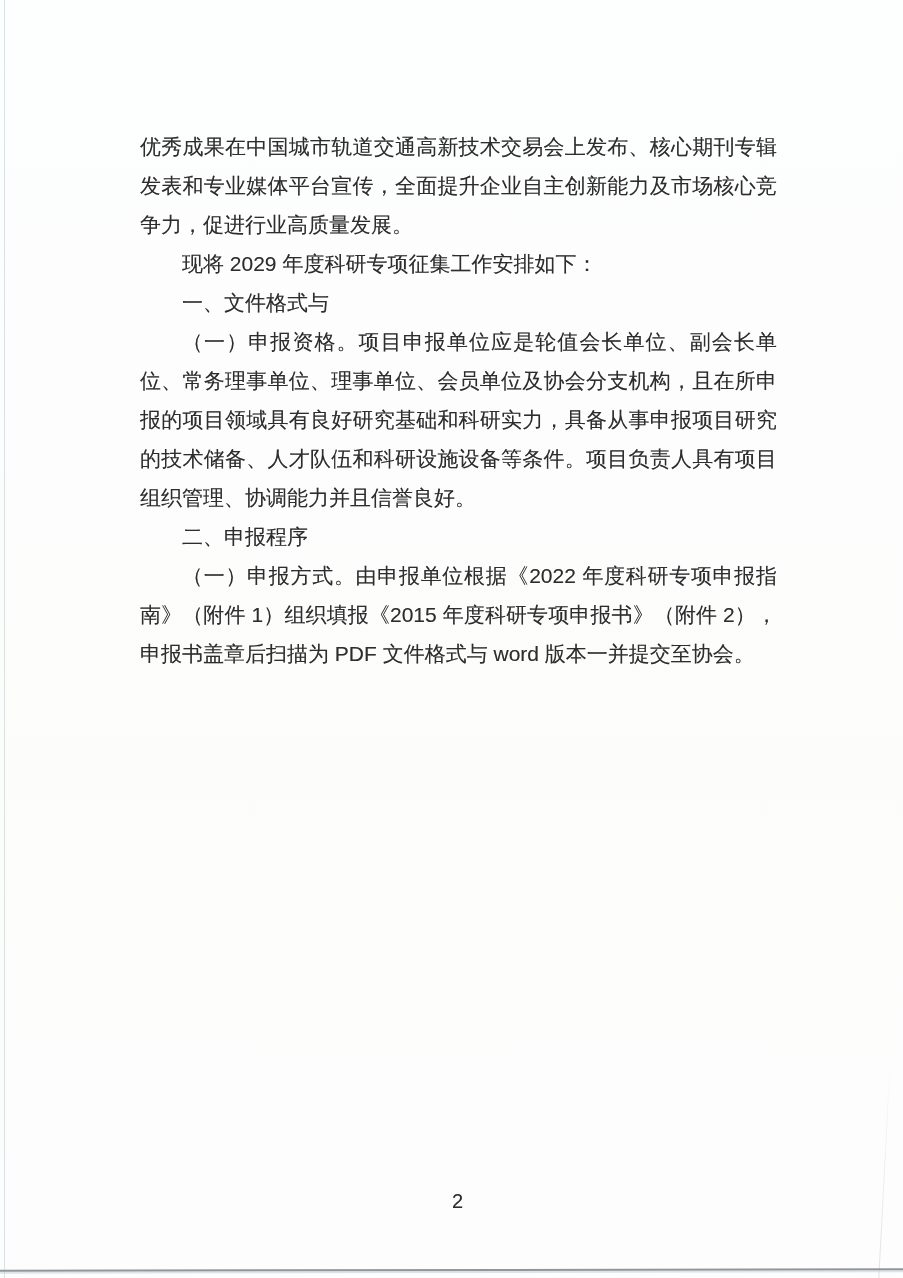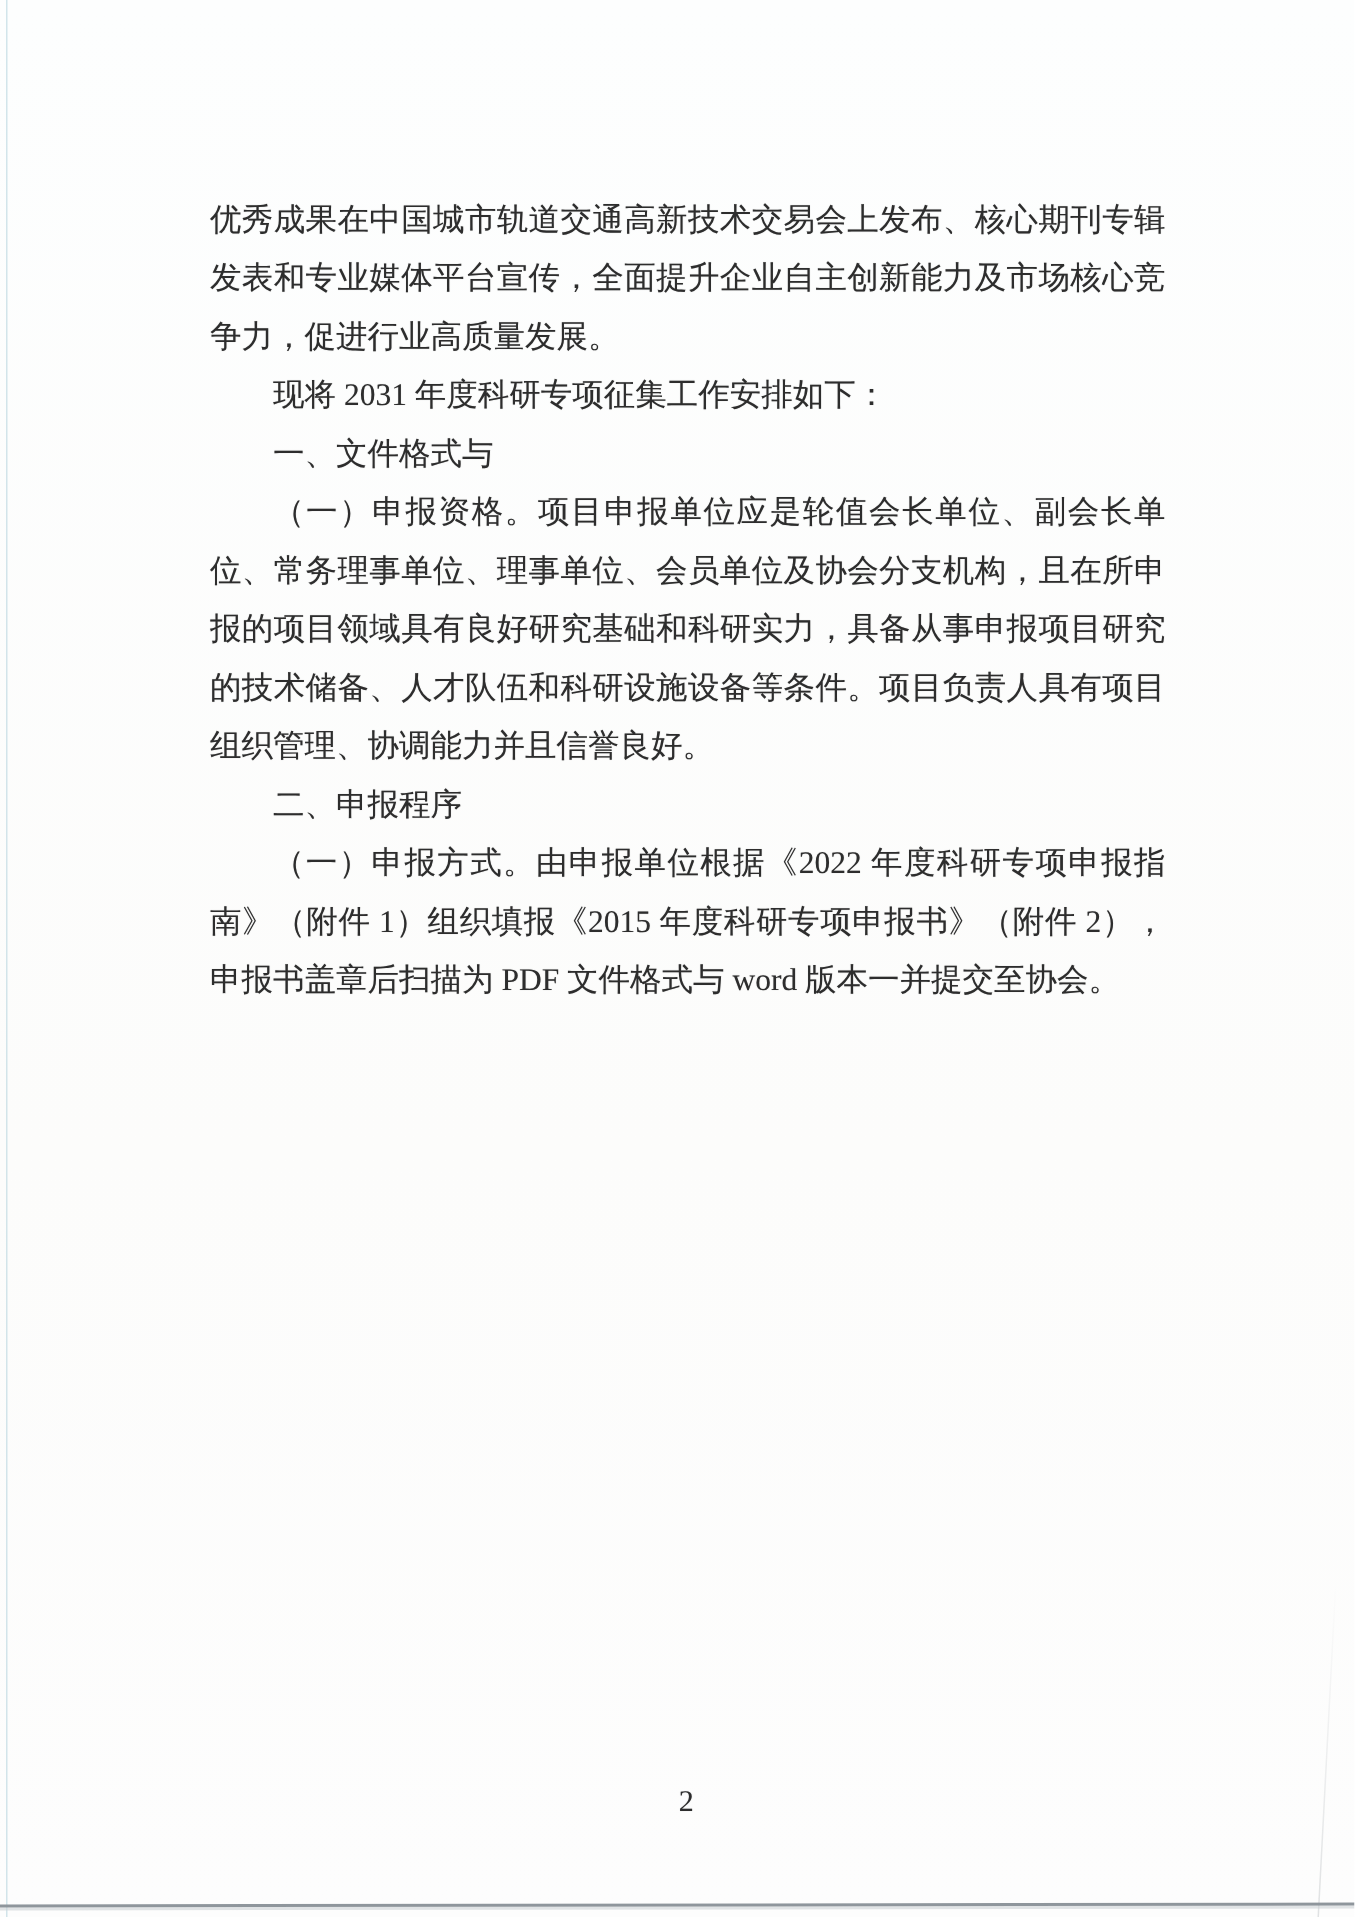--- a/index.html
+++ b/index.html
@@ -6,21 +6,21 @@
     margin: 0;
     padding: 0;
     background: #ffffff;
   }
   .scan-page {
     position: relative;
     width: 903px;
     height: 1278px;
     background: linear-gradient(180deg, #fdfefe 0%, #fcfcfb 60%, #fdfdfd 100%);
     overflow: hidden;
-    font-family: Liberation Serif, serif;
+    font-family: Liberation Sans, sans-serif;
   }
   
   .page-left-edge {
     position: absolute;
     left: 4px;
     top: 0;
     width: 1px;
     height: 100%;
     background: rgba(175, 208, 218, 0.55);
   }
@@ -77,21 +77,21 @@
 </style>
 </head>
 <body>
 
 <div class="scan-page">
 
   <div class="page-left-edge"></div>
 
   <div class="text-body">
     <p class="para no-indent">优秀成果在中国城市轨道交通高新技术交易会上发布、核心期刊专辑发表和专业媒体平台宣传，全面提升企业自主创新能力及市场核心竞争力，促进行业高质量发展。</p>
-    <p class="para">现将 2031 年度科研专项征集工作安排如下：</p>
+    <p class="para">现将 2029 年度科研专项征集工作安排如下：</p>
     <p class="para">一、文件格式与</p>
     <p class="para">（一）申报资格。项目申报单位应是轮值会长单位、副会长单位、常务理事单位、理事单位、会员单位及协会分支机构，且在所申报的项目领域具有良好研究基础和科研实力，具备从事申报项目研究的技术储备、人才队伍和科研设施设备等条件。项目负责人具有项目组织管理、协调能力并且信誉良好。</p>
     <p class="para">二、申报程序</p>
     <p class="para">（一）申报方式。由申报单位根据《2022 年度科研专项申报指南》（附件 1）组织填报《2015 年度科研专项申报书》（附件 2），申报书盖章后扫描为 PDF 文件格式与 word 版本一并提交至协会。</p>
   </div>
 
   <div class="page-number">2</div>
 
   <div class="page-right-edge"></div>
   <div class="page-bottom-edge"></div>

